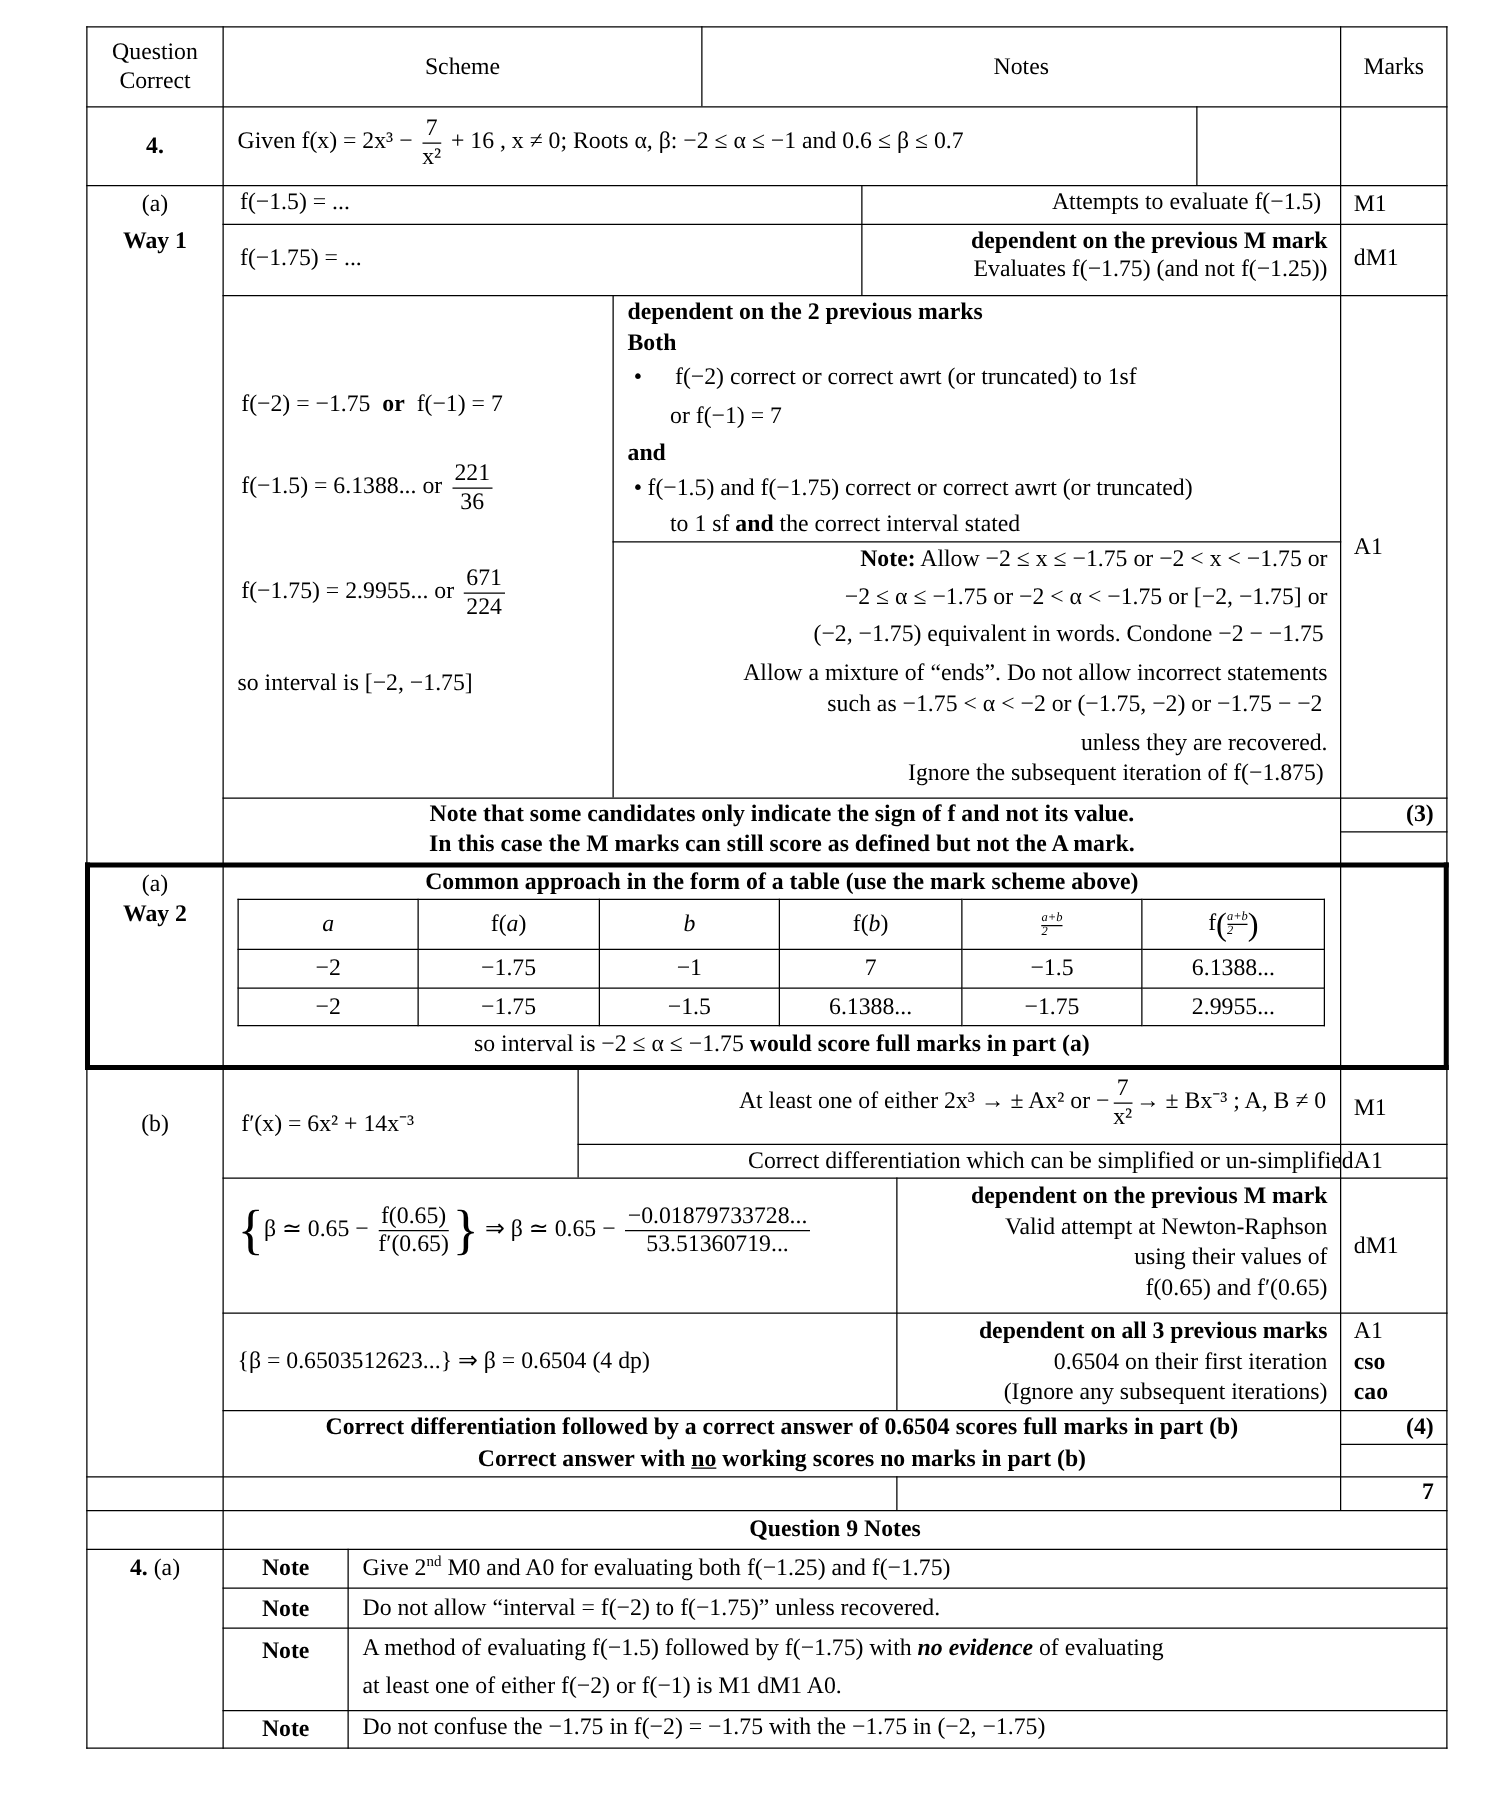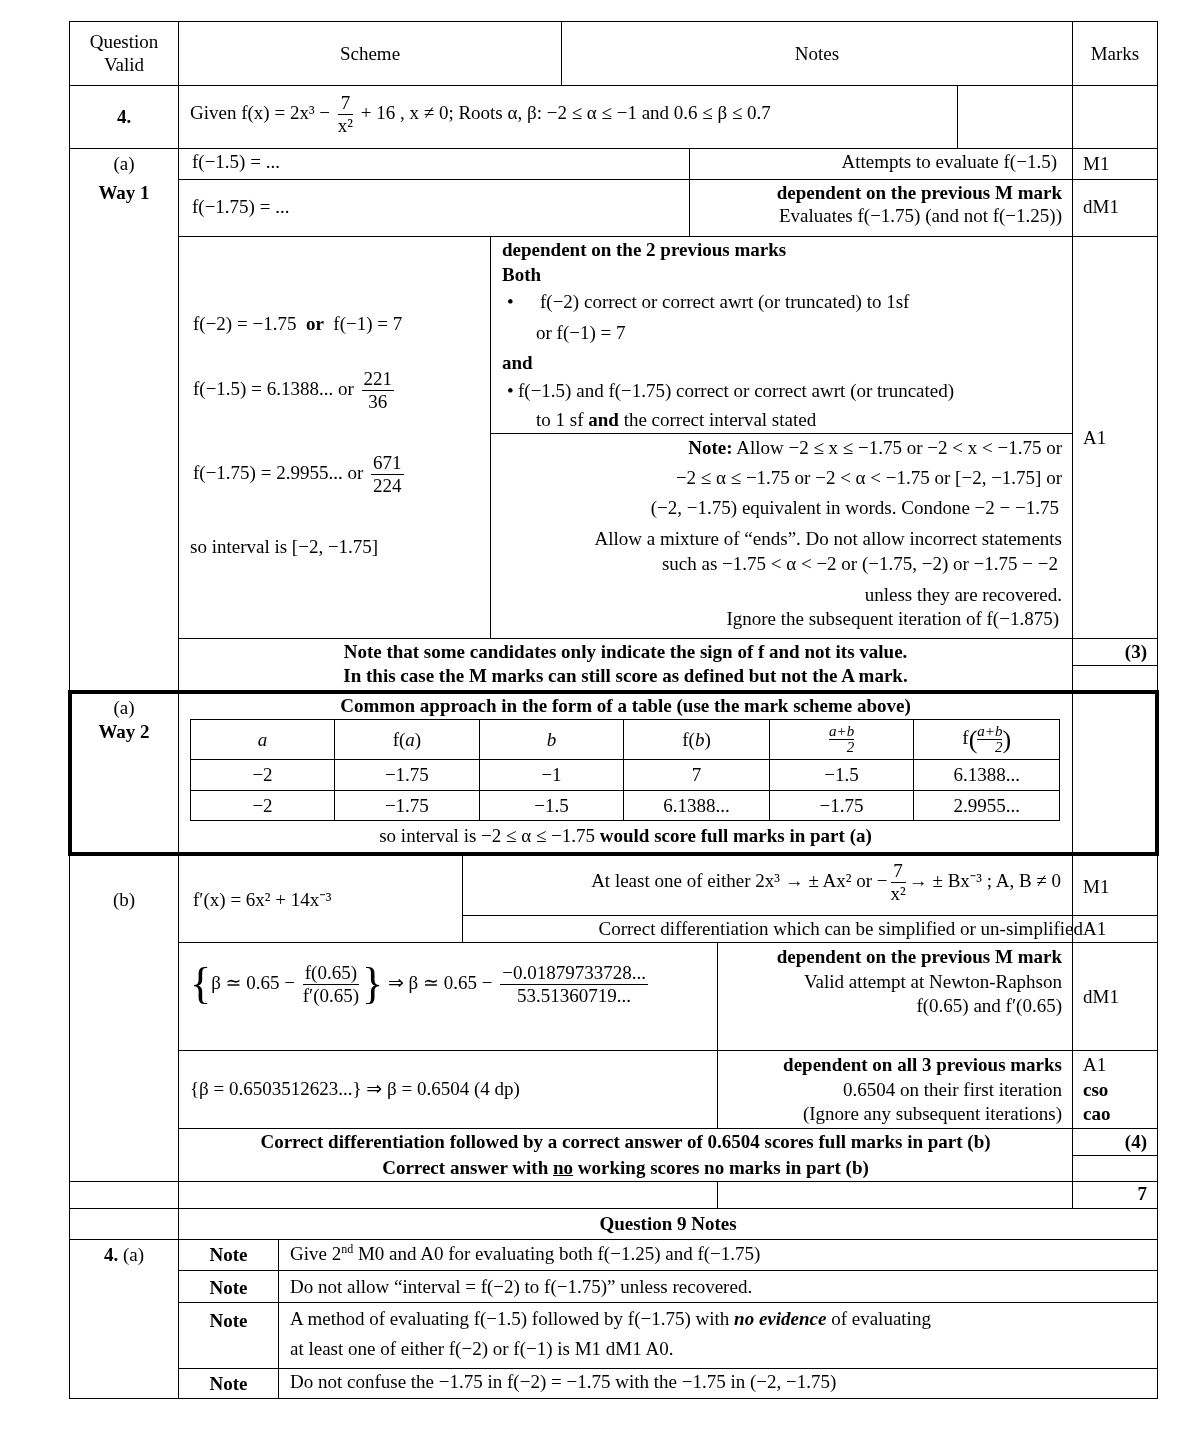--- a/index.html
+++ b/index.html
@@ -7,21 +7,21 @@
   .ln { position:absolute; background:#000; }
   .h { height:1px; }
   .v { width:1px; }
   .t { position:absolute; white-space:nowrap; line-height:1.2; }
   .b { font-weight:bold; }
   .r { text-align:right; }
   .c { text-align:center; }
   .frac { display:inline-block; vertical-align:middle; text-align:center; margin:0 3px; }
   .frac > span { display:block; line-height:1.15; }
   .frac > span.num { border-bottom:1px solid #000; padding:0 2px; }
-  .sfrac { display:inline-block; vertical-align:middle; text-align:right; font-size:15px; font-style:italic; }
+  .sfrac { display:inline-block; vertical-align:middle; text-align:left; font-size:10px; font-style:italic; }
   .sfrac > span { display:block; line-height:1; }
   .sfrac > span.num { border-bottom:1px solid #000; }
   .brace { font-size:44px; vertical-align:middle; font-weight:normal; line-height:1; }
   u { text-decoration:underline; }
 </style>
 </head>
 <body>
 
 <div class="ln v" style="left:69px;top:21px;height:1378px;"></div>
 <div class="ln v" style="left:1157px;top:21px;height:1378px;"></div>
@@ -61,21 +61,21 @@
 
 <div class="ln h" style="left:69px;top:1239px;width:1089px;"></div>
 <div class="ln v" style="left:278px;top:1239px;height:160px;"></div>
 <div class="ln h" style="left:178px;top:1270px;width:980px;"></div>
 <div class="ln h" style="left:178px;top:1302px;width:980px;"></div>
 <div class="ln h" style="left:178px;top:1368px;width:980px;"></div>
 <div class="ln h" style="left:69px;top:1398px;width:1089px;"></div>
 
 <div class="t c" style="left:70px;top:31px;width:108px;text-align:center;">
   <div>Question</div>
-  <div>Valid</div>
+  <div>Correct</div>
 </div>
 <div class="t c" style="left:179px;top:43px;width:382px;">Scheme</div>
 <div class="t c" style="left:562px;top:43px;width:510px;">Notes</div>
 <div class="t c" style="left:1073px;top:43px;width:84px;">Marks</div>
 
 <div class="t c b" style="left:70px;top:106px;width:108px;">4.</div>
 <div class="t" style="left:190px;top:92px;">
   <span>Given f(x) = 2x³ −</span>
   <span class="frac"><span class="num">7</span><span>x²</span></span>
   <span>+ 16 ,  x ≠ 0;  Roots α, β:  −2 ≤ α ≤ −1  and  0.6 ≤ β ≤ 0.7</span>
@@ -192,20 +192,21 @@
 
 <div class="t" style="left:190px;top:962px;">
   <span class="brace">{</span><i style="font-style:normal;">β ≃ 0.65 −</i>
   <span class="frac"><span class="num">f(0.65)</span><span>f′(0.65)</span></span><span class="brace">}</span>
   <span>⇒ β ≃ 0.65 −</span>
   <span class="frac"><span class="num">−0.01879733728...</span><span>53.51360719...</span></span>
 </div>
 <div class="t r" style="left:718px;top:945px;width:344px;line-height:1.3;">
   <div class="b">dependent on the previous M mark</div>
   <div>Valid attempt at Newton-Raphson</div>
+  <div>using their values of</div>
   <div>f(0.65)  and  f′(0.65)</div>
 </div>
 <div class="t" style="left:1083px;top:986px;">dM1</div>
 
 <div class="t" style="left:190px;top:1078px;">{β = 0.6503512623...} ⇒ β = 0.6504  (4 dp)</div>
 <div class="t r" style="left:718px;top:1053px;width:344px;line-height:1.3;">
   <div class="b">dependent on all 3 previous marks</div>
   <div>0.6504  on their first iteration</div>
   <div>(Ignore any subsequent iterations)</div>
 </div>

